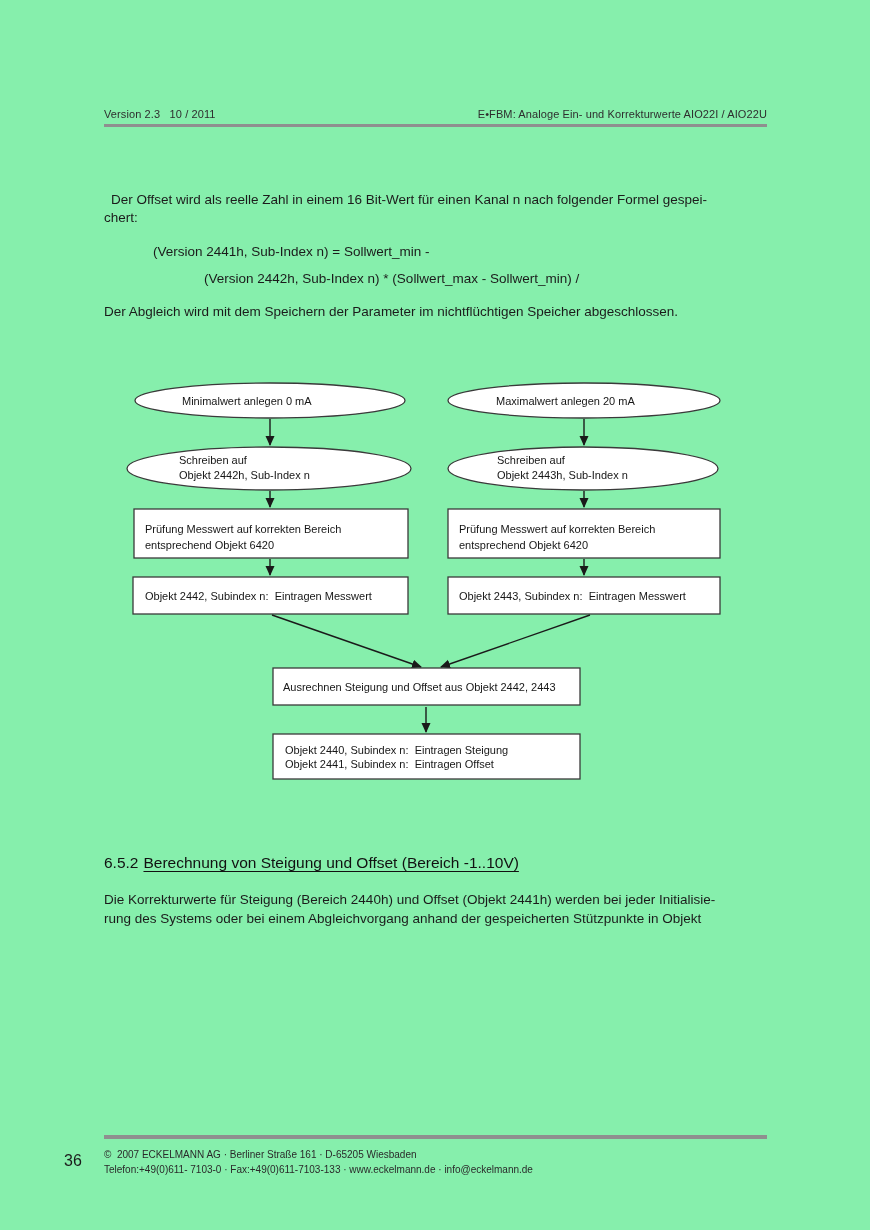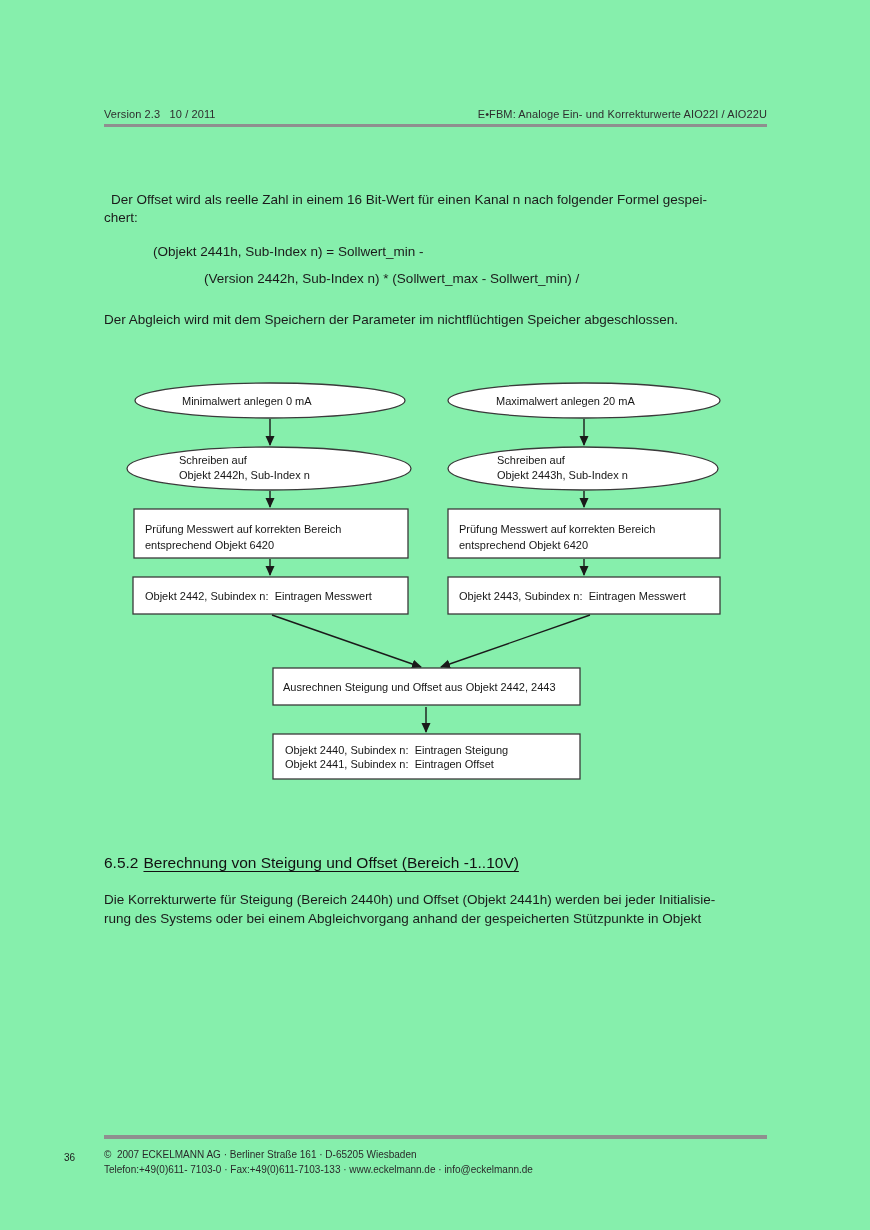--- a/index.html
+++ b/index.html
@@ -11,39 +11,39 @@
   .abs{position:absolute;white-space:nowrap;}
   .hdr-text{font-size:11px;color:#2e2e2e;letter-spacing:.1px;}
   .rule{position:absolute;left:104px;width:663px;background:#8f8f8f;}
   .body-text{font-size:13.5px;color:#1b1b1b;}
   .formula{font-size:13.5px;color:#1b1b1b;}
   .heading{font-size:15.5px;color:#111;}
   .heading .num{display:inline-block;}
   .heading .ttl{text-decoration:underline;text-underline-offset:3px;}
   .para div{font-size:13.5px;line-height:19px;white-space:nowrap;}
   .ftr-small{font-size:10px;line-height:15px;color:#2a2a2a;}
-  .pagenum{font-size:10px;color:#1b1b1b;}
+  .pagenum{font-size:16px;color:#1b1b1b;}
   svg text{font-family:"Liberation Sans","DejaVu Sans",sans-serif;font-size:11px;fill:#161616;white-space:pre;}
   svg .shape{fill:#ffffff;stroke:#3a3a3a;stroke-width:1.3;}
   svg .conn{stroke:#1a1a1a;stroke-width:1.4;fill:none;}
 </style>
 </head>
 <body>
 
 <div class="page">
 
   <div class="abs hdr-text" style="left:104px;top:108px;">Version 2.3 &nbsp; 10 / 2011</div>
   <div class="abs hdr-text" style="right:103px;top:108px;">E•FBM: Analoge Ein- und Korrekturwerte AIO22I / AIO22U</div>
   <div class="rule" style="top:124px;height:3px;"></div>
 
   <div class="abs body-text" style="left:104px;top:192px;margin-left:7px;">Der Offset wird als reelle Zahl in einem 16 Bit-Wert für einen Kanal n nach folgender Formel gespei-</div>
   <div class="abs body-text" style="left:104px;top:210px;">chert:</div>
-  <div class="abs formula" style="left:153px;top:244px;">(Objekt 2441h, Sub-Index n) = Sollwert_min -</div>
+  <div class="abs formula" style="left:153px;top:244px;">(Version 2441h, Sub-Index n) = Sollwert_min -</div>
   <div class="abs formula" style="left:204px;top:271px;">(Version 2442h, Sub-Index n) * (Sollwert_max - Sollwert_min) /</div>
-  <div class="abs body-text" style="left:104px;top:312px;">Der Abgleich wird mit dem Speichern der Parameter im nichtflüchtigen Speicher abgeschlossen.</div>
+  <div class="abs body-text" style="left:104px;top:304px;">Der Abgleich wird mit dem Speichern der Parameter im nichtflüchtigen Speicher abgeschlossen.</div>
 
   <svg class="abs" style="left:104px;top:375px;" width="666" height="415" viewBox="0 0 666 415">
     <defs>
       <marker id="arrow" markerUnits="userSpaceOnUse" markerWidth="11" markerHeight="10" refX="9" refY="4.5" orient="auto">
         <path d="M0,0 L10,4.5 L0,9 z" fill="#1a1a1a"></path>
       </marker>
     </defs>
 
     <ellipse class="shape" cx="166" cy="25.5" rx="135" ry="17.5"></ellipse>
     <text x="78" y="29.5">Minimalwert anlegen 0 mA</text>

